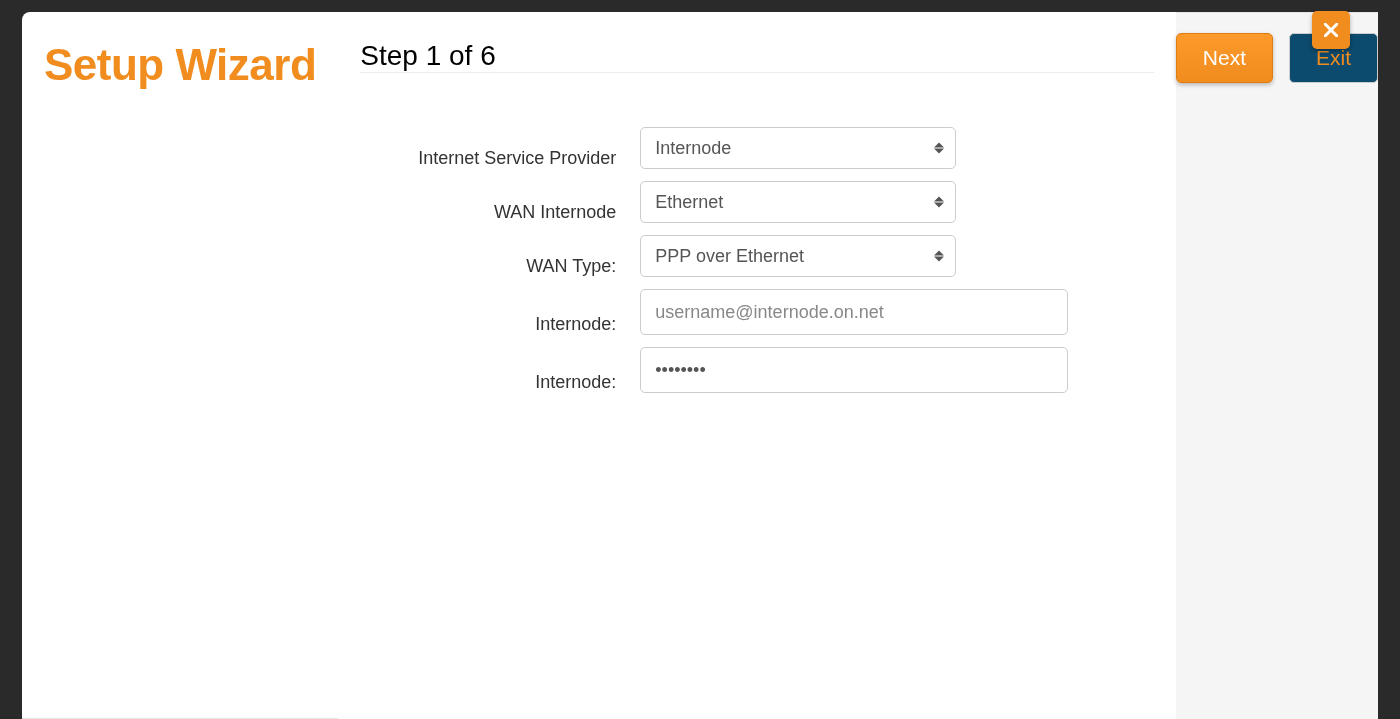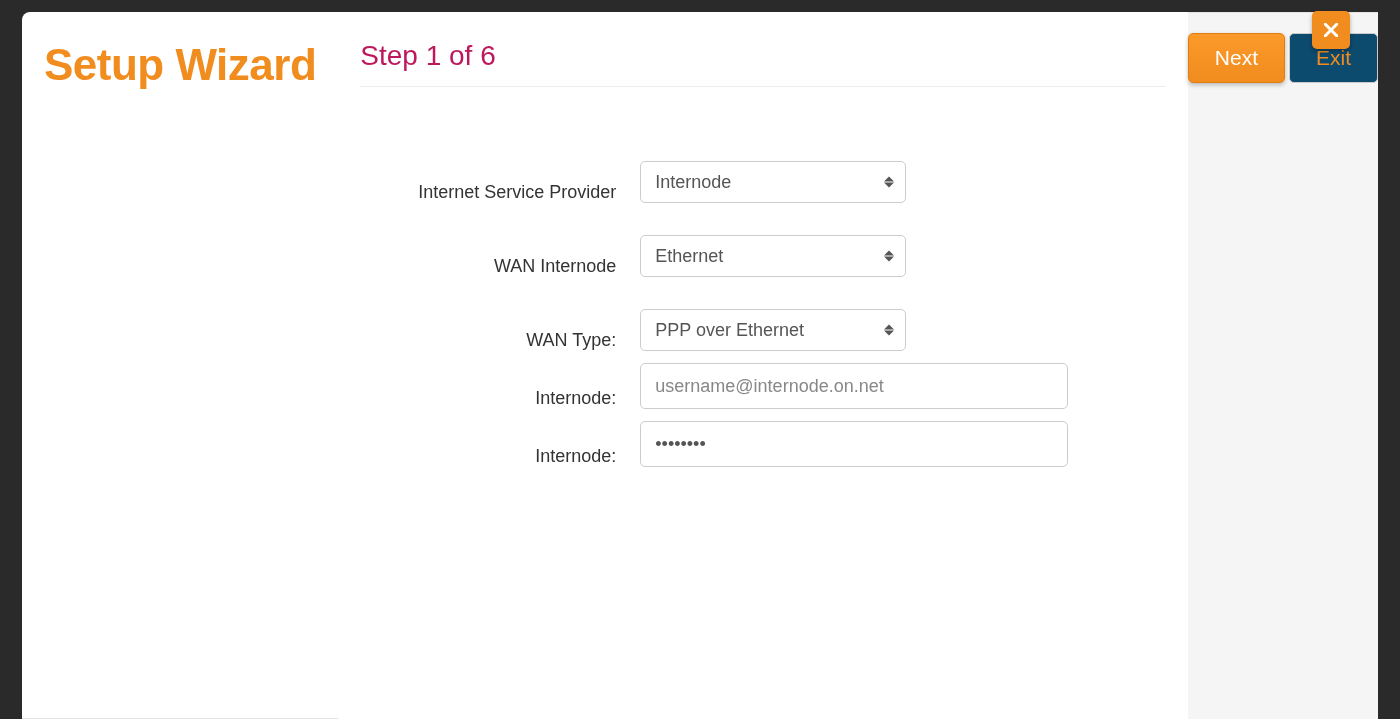--- a/index.html
+++ b/index.html
@@ -50,41 +50,39 @@
       font-weight: 700;
       letter-spacing: -0.5px;
     }
     .body {
       padding: 28px 22px 30px 22px;
       flex: 1;
     }
     .step-title {
       font-size: 28px;
       font-weight: 400;
-      color: #be185d;
-      padding-bottom: 14px;
+      color: #000000;
       border-bottom: 1px solid #ececec;
       margin-bottom: 54px;
     }
     .form-row {
       display: flex;
       align-items: flex-end;
       margin-bottom: 12px;
     }
     .form-label {
       width: 280px;
       text-align: right;
       padding-right: 24px;
       font-size: 18px;
       color: #333;
     }
     .select-wrap {
       position: relative;
-      width: 266px;
-      margin-top: 20px;
+      width: 316px;
     }
     .select-wrap select {
       width: 100%;
       height: 42px;
       padding: 0 36px 0 14px;
       font-size: 18px;
       color: #555;
       background: #fff;
       border: 1px solid #ccc;
       border-radius: 5px;
@@ -124,21 +122,21 @@
       border-radius: 5px;
       background: #fff;
     }
     .text-input::placeholder { color: #888; }
     .footer {
       background: #f5f5f5;
       border-top: 1px solid #e5e5e5;
       padding: 20px 0;
       display: flex;
       justify-content: flex-start;
-      gap: 4px;
+      gap: 16px;
     }
     .btn {
       height: 50px;
       padding: 0 26px;
       font-size: 21px;
       border-radius: 5px;
       cursor: pointer;
       border: 1px solid transparent;
     }
     .btn-primary {

